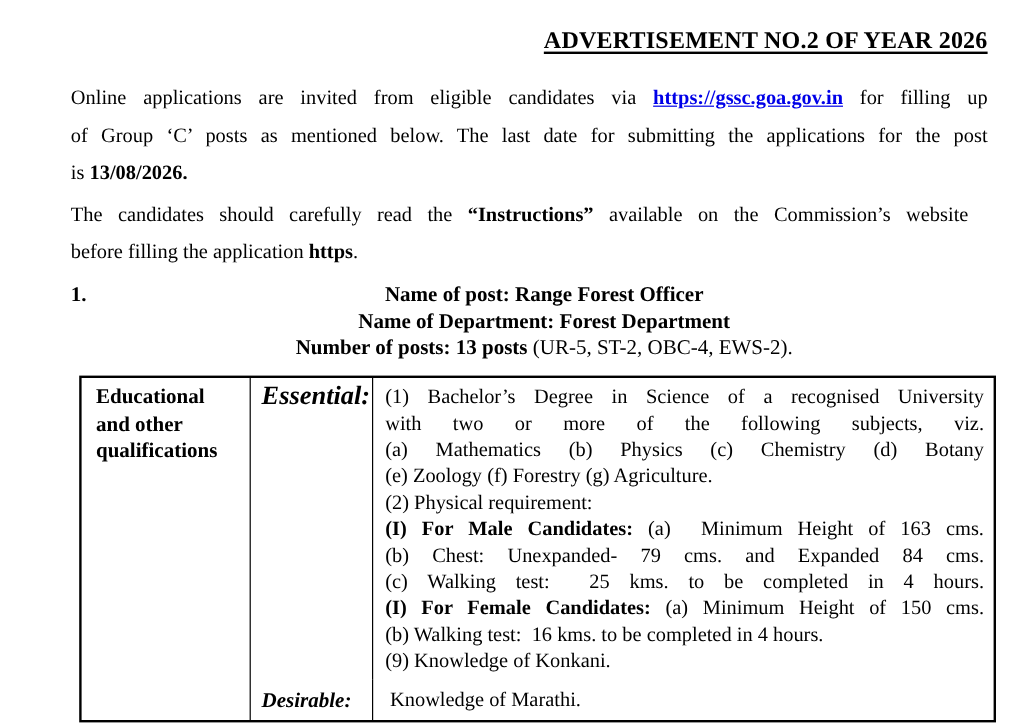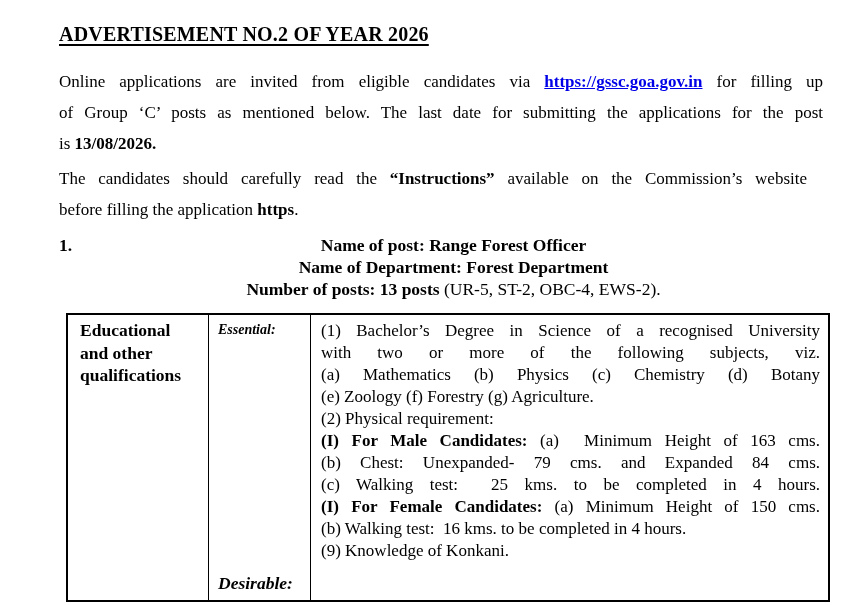--- a/index.html
+++ b/index.html
@@ -2,21 +2,21 @@
 <html style="--link-blue: #0000e8;"><head>
 <meta charset="utf-8">
 <style>
   html,body{margin:0;padding:0;}
   body{
     width:857px;height:606px;overflow:hidden;background:#ffffff;color:#000;
     font-family:"Liberation Serif","DejaVu Serif",serif;
   }
   .page{padding:22px 34px 0 59px;width:764px;}
   .title{
-    margin:0 0 20px 0;text-align:left;font-size:20px;font-weight:bold;
+    margin:0 0 20px 0;text-align:right;font-size:20px;font-weight:bold;
     line-height:24px;text-decoration:underline;text-decoration-thickness:2px;
     text-underline-offset:3px;letter-spacing:.2px;
   }
   .para{font-size:17px;line-height:31px;margin:0 0 4px 0;}
   .para2{margin:0 16px 0 0;}
   .tline{min-height:1em;}
   .tline.just{text-align:justify;text-align-last:justify;text-justify:inter-word;}
   .b{font-weight:bold;}
   .link{
     color:var(--link-blue,#0000e8);font-weight:bold;text-decoration:underline;
@@ -32,21 +32,21 @@
     display:grid;grid-template-columns:141px 102px 1fr;
     font-size:17px;line-height:22px;
   }
   .cell{box-sizing:border-box;}
   .c1{
     grid-row:1/3;grid-column:1;border-right:1.5px solid #000;
     padding:4px 10px 0 12px;font-weight:bold;font-size:17.5px;line-height:22.5px;
   }
   .c2a{
     grid-row:1;grid-column:2;border-right:1.5px solid #000;
-    padding:4px 16px 0 9px;font-style:italic;font-weight:bold;font-size:14px;
+    padding:4px 16px 0 9px;font-style:italic;font-weight:bold;font-size:22px;
   }
   .c3a{grid-row:1;grid-column:3;padding:5px 8px 4px 10px;}
   .c2b{
     grid-row:2;grid-column:2;border-right:1.5px solid #000;
     padding:6px 4px 6px 9px;font-style:italic;font-weight:bold;font-size:17.5px;
   }
   .c3b{grid-row:2;grid-column:3;padding:6px 8px 6px 14px;}
 </style>
 </head>
 <body>
@@ -85,15 +85,16 @@
         <div class="tline"><span>(e) Zoology (f) Forestry (g) Agriculture.</span></div>
         <div class="tline"><span>(2) Physical requirement:</span></div>
         <div class="tline just"><span class="b">(I) For Male Candidates: </span><span>(a)&nbsp; Minimum Height of 163 cms.</span></div>
         <div class="tline just"><span>(b) Chest: Unexpanded- 79 cms. and Expanded 84 cms.</span></div>
         <div class="tline just"><span>(c) Walking test:&nbsp; 25 kms. to be completed in 4 hours.</span></div>
         <div class="tline just"><span class="b">(I) For Female Candidates: </span><span>(a) Minimum Height of 150 cms.</span></div>
         <div class="tline"><span>(b) Walking test:&nbsp; 16 kms. to be completed in 4 hours.</span></div>
         <div class="tline"><span>(9) Knowledge of Konkani.</span></div>
       </div>
     <div class="cell c2b">Desirable:</div>
+    <div class="cell c3b">Knowledge of Marathi.</div>
   </div>
 
 </div>
 
 </body></html>

